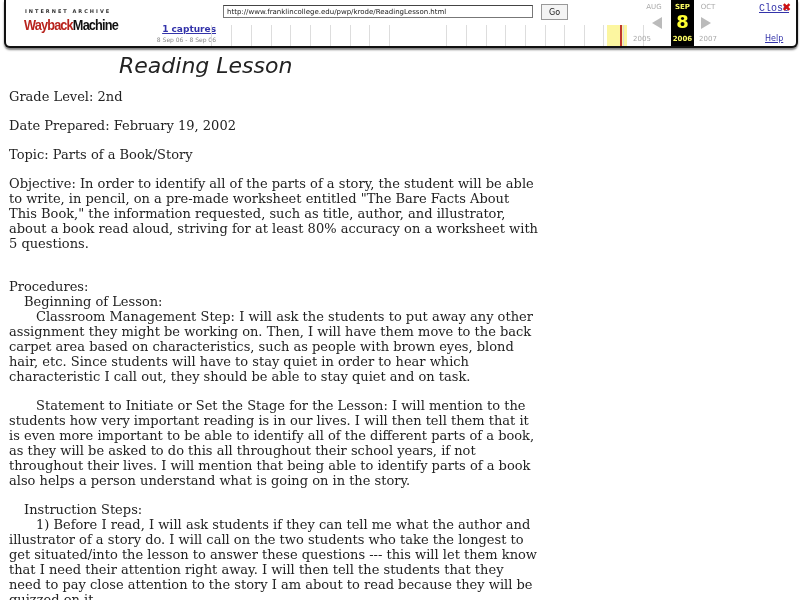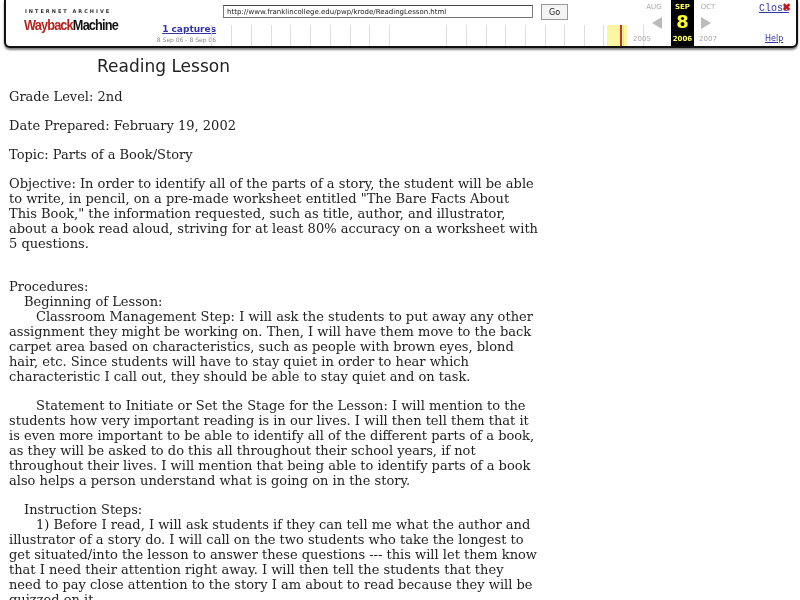--- a/index.html
+++ b/index.html
@@ -26,21 +26,21 @@
   .cal-cur .m { position:absolute; top:3px; left:0; width:23px; text-align:center; font-size:7px; font-weight:bold; color:#ffff66; font-family:"DejaVu Sans", sans-serif; }
   .cal-cur .d { position:absolute; top:11px; left:0; width:23px; text-align:center; font-size:18px; font-weight:bold; color:#ffff33; font-family:"DejaVu Sans", sans-serif; }
   .cal-cur .y { position:absolute; top:35px; left:0; width:23px; text-align:center; font-size:7px; font-weight:bold; color:#ffff66; font-family:"DejaVu Sans", sans-serif; }
   .arrow-left { position:absolute; left:646px; top:17px; width:0; height:0; border-top:6px solid transparent; border-bottom:6px solid transparent; border-right:10px solid #bbb; }
   .arrow-right { position:absolute; left:695px; top:17px; width:0; height:0; border-top:6px solid transparent; border-bottom:6px solid transparent; border-left:10px solid #bbb; }
   .close-link { position:absolute; left:753px; top:3px; font-family:Liberation Mono, monospace; font-size:10px; color:#3333aa; text-decoration:underline; }
   .close-x { position:absolute; left:776px; top:1px; font-family:"DejaVu Sans", sans-serif; font-size:11px; color:#d01010; font-weight:bold; }
   .help-link { position:absolute; left:759px; top:34px; font-family:"DejaVu Sans", sans-serif; font-size:8px; color:#3333aa; text-decoration:underline; }
 
   #doc { position:absolute; left:9px; top:52px; width:530px; font-size:13px; line-height:15px; color:#222; }
-  #doc h1 { font-family:"DejaVu Sans", sans-serif; font-weight:normal; font-size:17px; margin:3px 0 0 88px; line-height:22px; }
+  #doc h1 { font-family:"DejaVu Sans", sans-serif; font-weight:normal; font-size:22px; margin:3px 0 0 110px; line-height:22px;font-style:italic; }
   #doc p { margin:0; }
   .gap { height:14px; }
   .ind1 { padding-left:15px; }
   .ind2 { text-indent:27px; }
   .ind2b { text-indent:27px; }
 </style>
 </head>
 <body>
 
 <div id="wm-bar">

